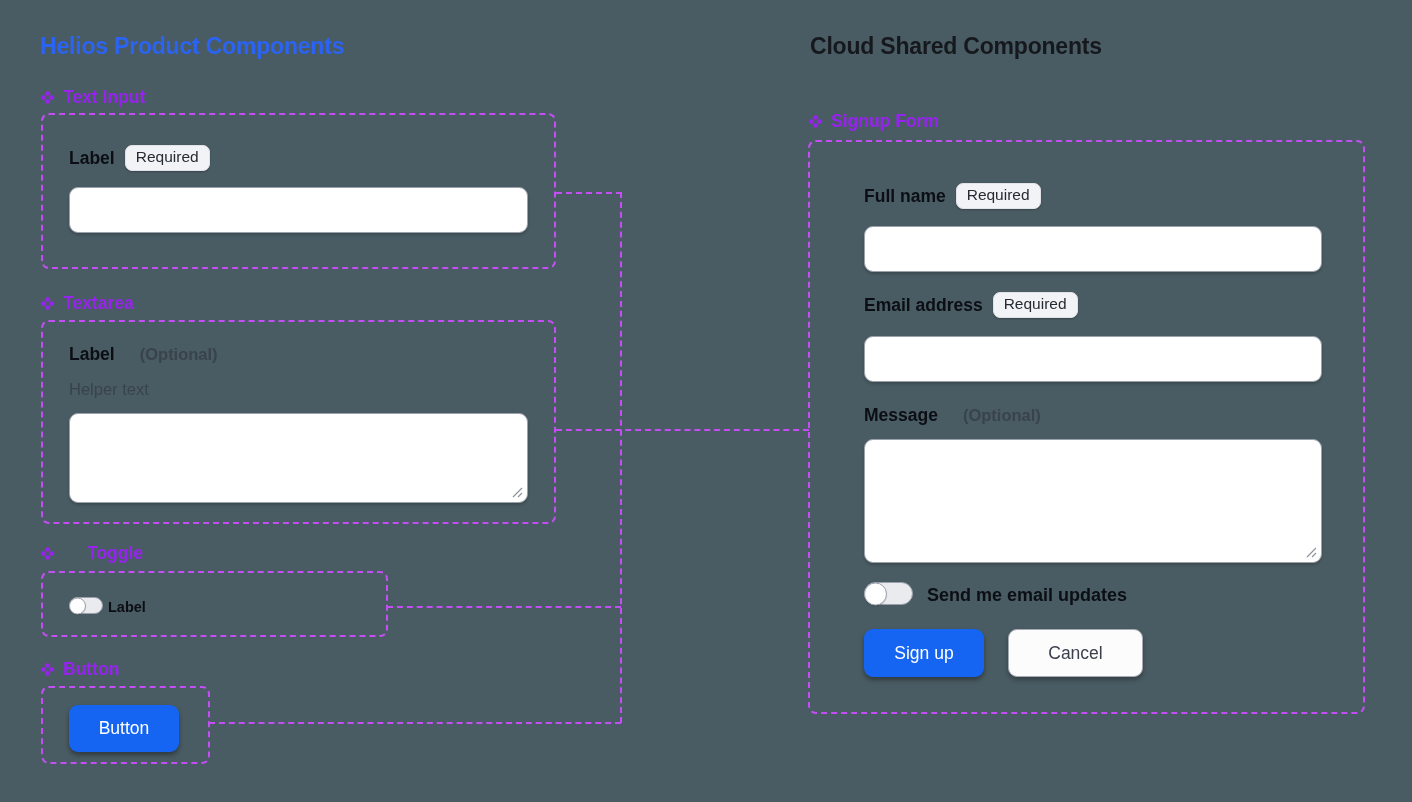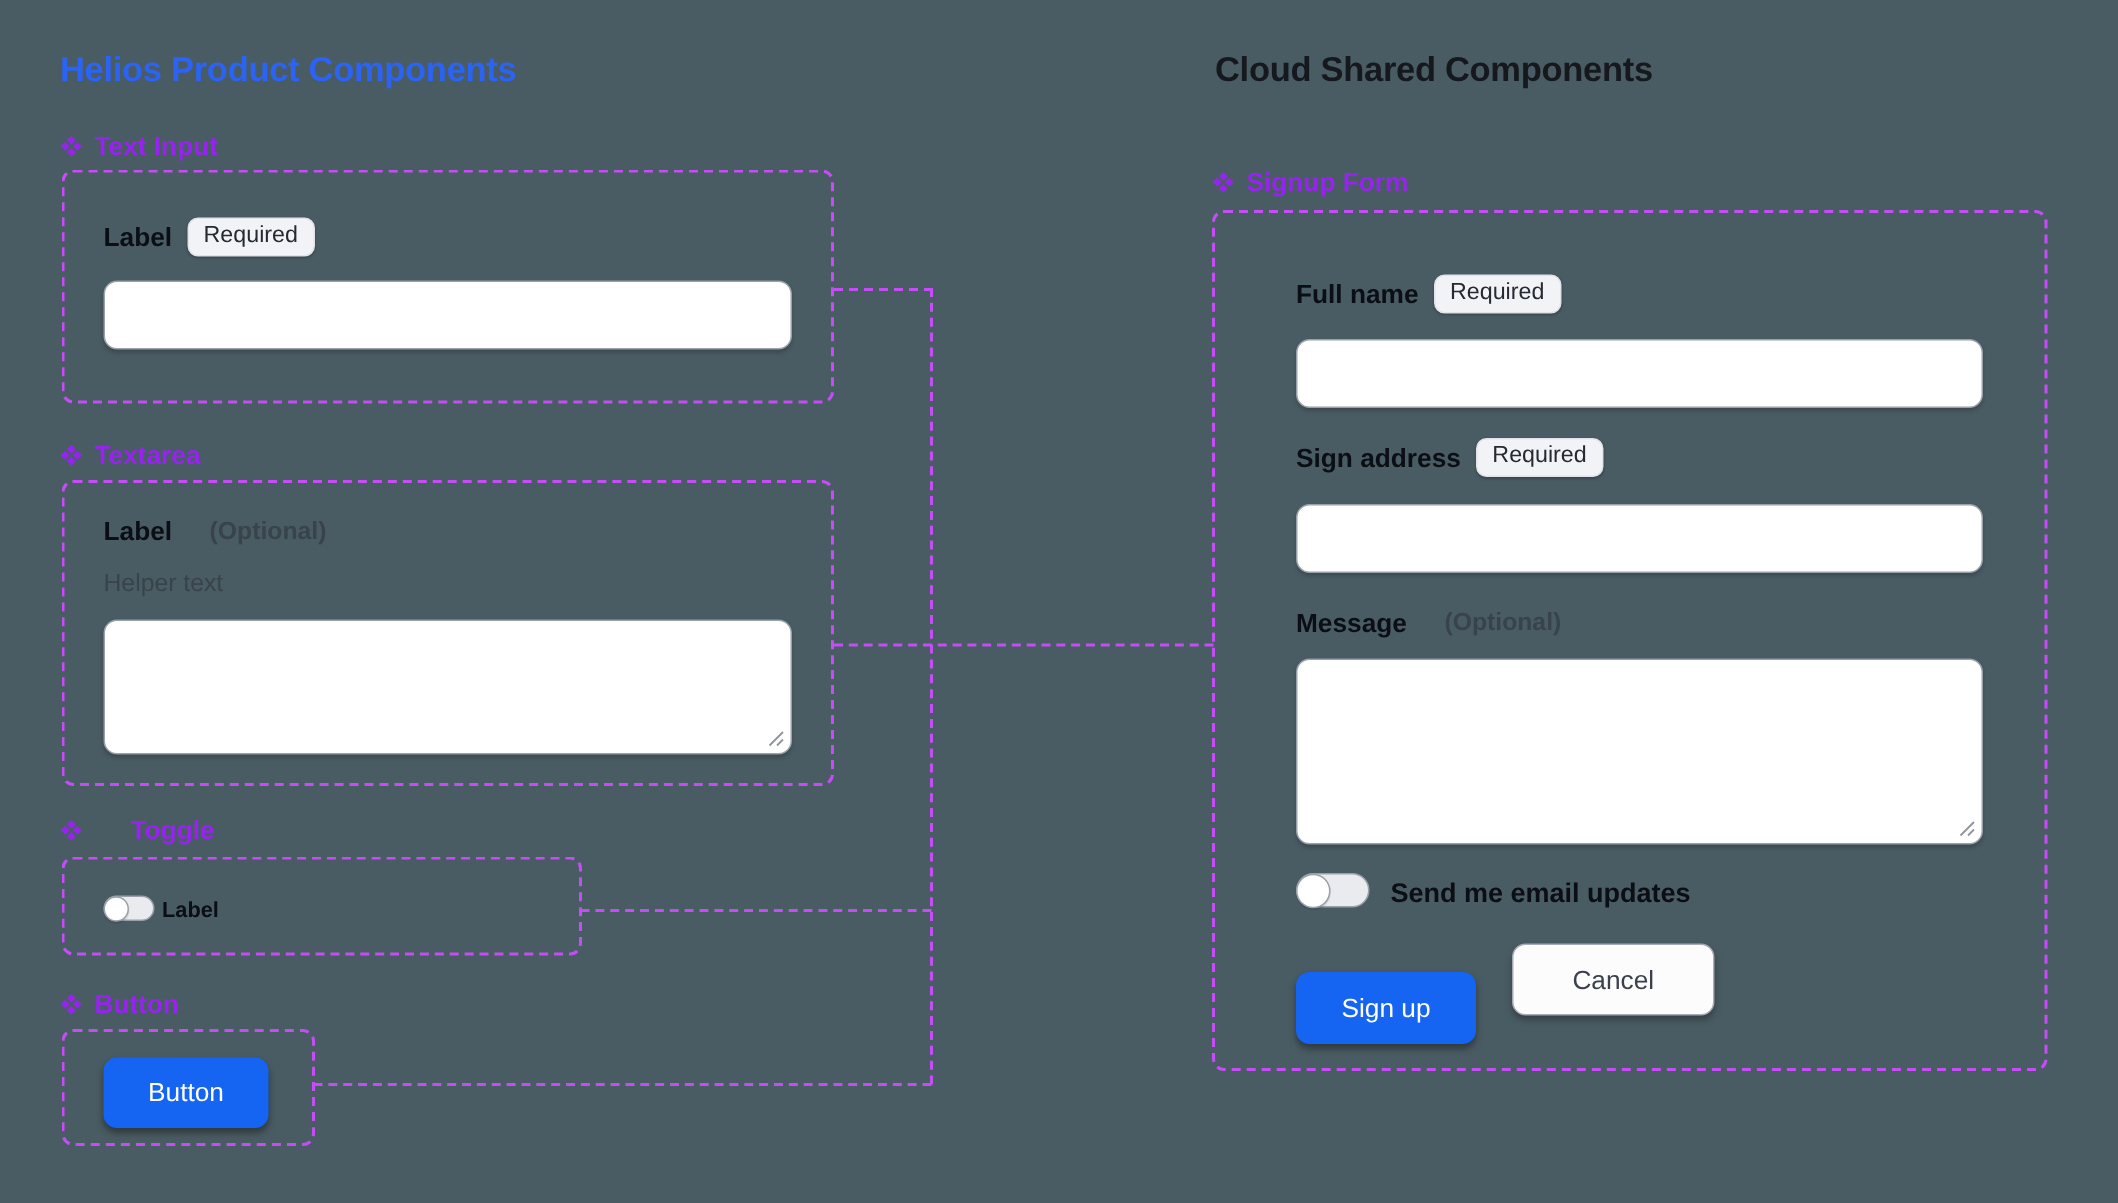--- a/index.html
+++ b/index.html
@@ -173,34 +173,34 @@
 
 <div class="frame" style="left:808px;top:140px;width:557px;height:574px;">
 
   <div class="label-row" style="left:54px;top:41px;">
     <span class="field-label">Full name</span>
     <span class="badge">Required</span>
   </div>
   <input class="text-field" style="left: 54px; top: 84px; width: 458px; height: 46px;" type="text">
 
   <div class="label-row" style="left:54px;top:150px;">
-    <span class="field-label">Sign address</span>
+    <span class="field-label">Email address</span>
     <span class="badge">Required</span>
   </div>
   <input class="text-field" style="left: 54px; top: 194px; width: 458px; height: 46px;" type="text">
 
   <div class="label-row" style="left:54px;top:263px;justify-content:flex-end;">
     <span class="field-label">Message</span>
     <span class="optional">(Optional)</span>
   </div>
   <textarea class="text-area" style="left: 54px; top: 297px; width: 458px; height: 124px;"></textarea>
   <svg class="grip" style="left:495px;top:404px;" width="12" height="12" viewBox="0 0 12 12">
       <path d="M11 2L2 11M11 7L7 11" stroke="#8F949C" stroke-width="1.2" fill="none"></path>
     </svg>
 
   <div class="toggle large" style="left:54px;top:440px;">
     <div class="knob"></div>
   </div>
   <div class="toggle-label-lg" style="left:117px;top:443px;">Send me email updates</div>
 
-  <button class="btn primary" style="left:54px;top:487px;width:120px;height:48px;margin-top:19px;">Sign up</button>
+  <button class="btn primary" style="left:54px;top:487px;width:120px;height:48px;">Sign up</button>
   <button class="btn secondary" style="left:198px;top:487px;width:135px;height:48px;">Cancel</button>
 </div>
 
 </body></html>

